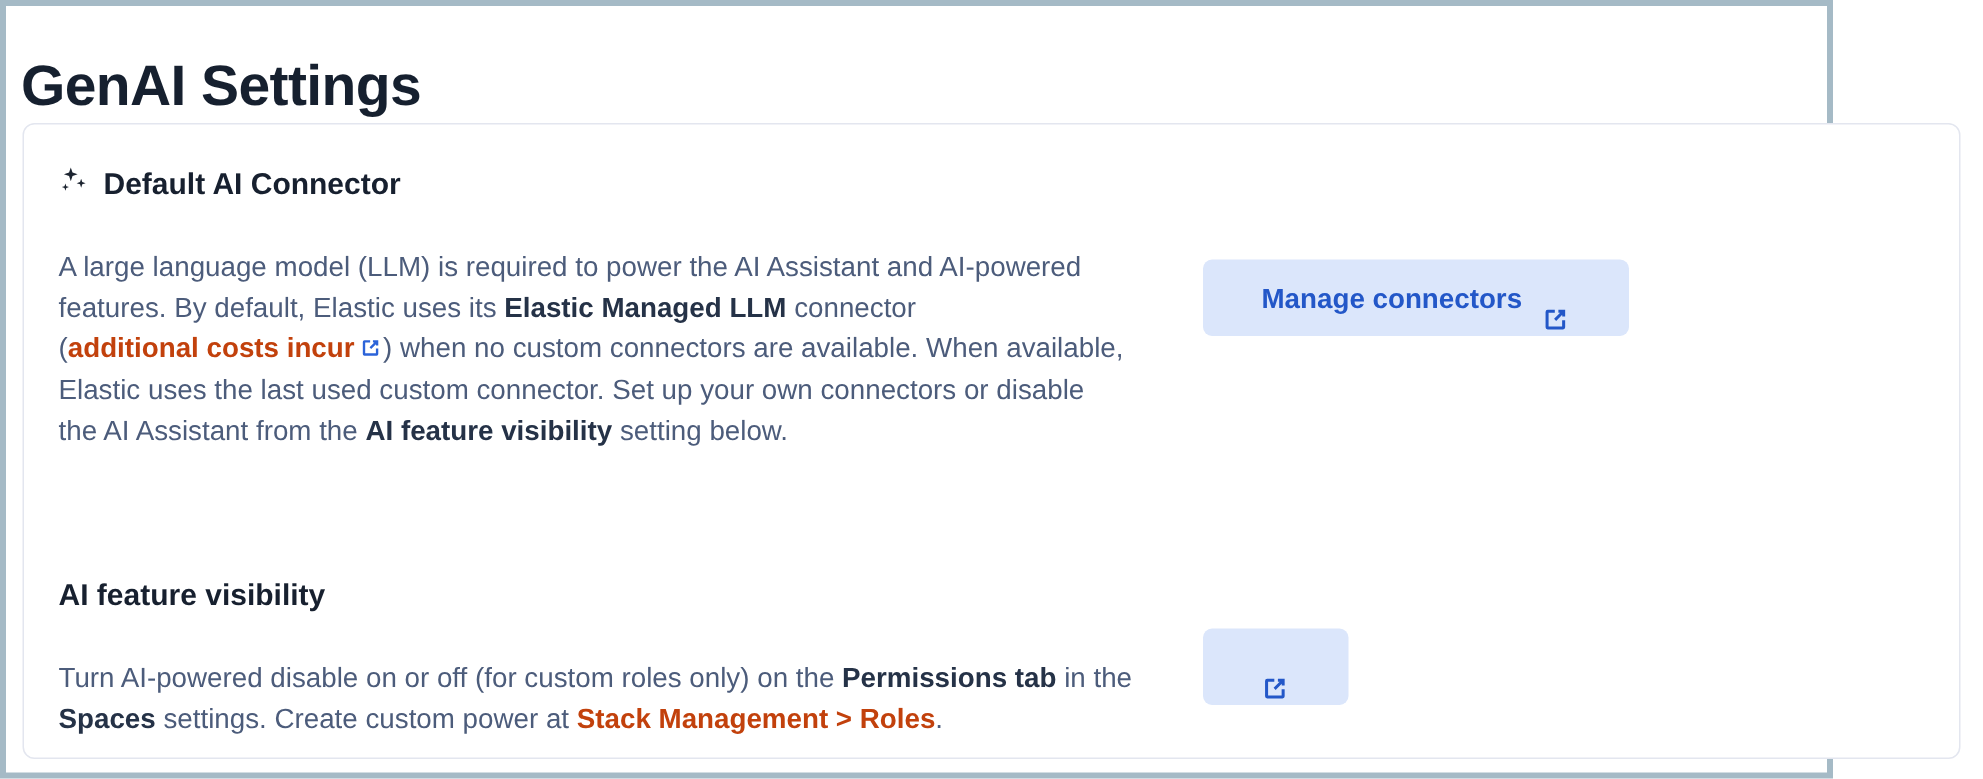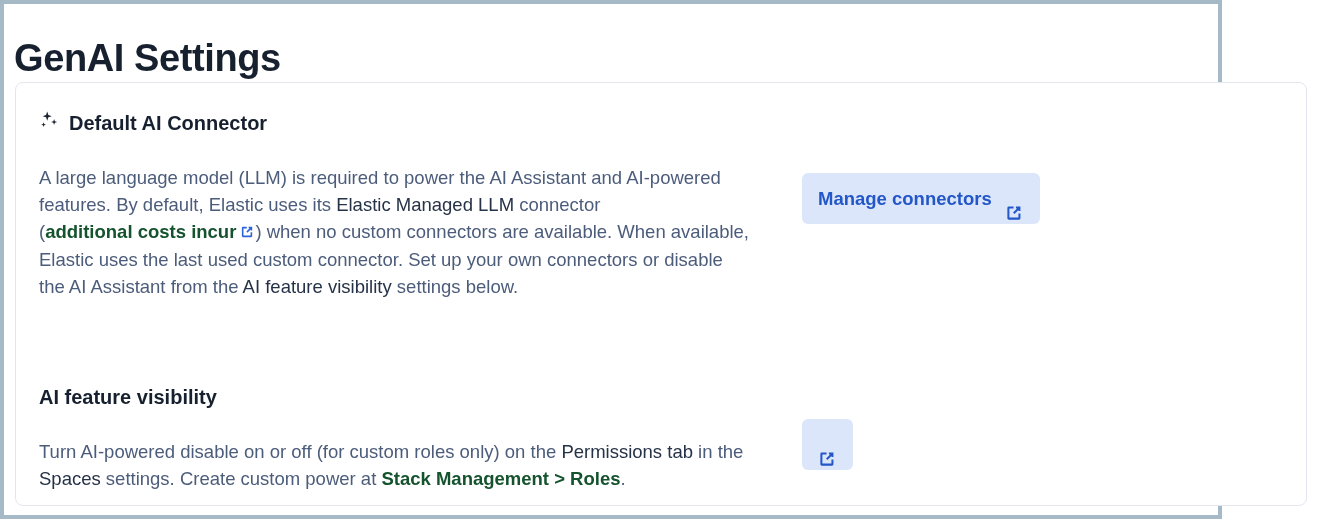--- a/index.html
+++ b/index.html
@@ -91,47 +91,47 @@
     color: #4c5c7b;
   }
 
   .section-visibility .section-body {
     top: 36px;
     width: 730px;
   }
 
   .section-body b {
     color: #253247;
-    font-weight: normal;
+    font-weight: bold;
     margin-top: 16px;
   }
 
   .link {
-    color: #14532d;
+    color: #c2410c;
     font-weight: bold;
     text-decoration: none;
     white-space: nowrap;
     cursor: pointer;
   }
 
   .ext-icon-inline {
     display: inline-block;
     width: 15px;
     height: 15px;
     vertical-align: -1px;
     margin-left: 4px;
   }
 
   .action-button {
     position: absolute;
     display: inline-flex;
     align-items: center;
     gap: 13px;
     box-sizing: border-box;
-    padding: 0 16px;
+    padding: 0 39px;
     height: 51px;
     border: none;
     border-radius: 6px;
     background: #dbe6fb;
     color: #2357c8;
     font-family: "Liberation Sans", sans-serif;
     font-size: 18.5px;
     font-weight: bold;
     line-height: 51px;
     white-space: nowrap;
@@ -176,21 +176,21 @@
             <path d="M4.6 12.3 L5.2 14.1 L7.0 14.7 L5.2 15.3 L4.6 17.1 L4.0 15.3 L2.2 14.7 L4.0 14.1 Z" fill="#1c2430"></path>
           </svg>
         </span>
         <span>Default AI Connector</span>
       </div>
 
       <p class="section-body">
         <span>A large language model (LLM) is required to power the AI Assistant and AI-powered features. By default, Elastic uses its </span><b>Elastic Managed LLM</b><span> connector (</span><a class="link" href="#"><span>additional costs incur</span><span class="ext-icon-inline"><svg viewBox="0 0 16 16" width="15" height="15" aria-hidden="true">
                 <path d="M2 4.2 A1.2 1.2 0 0 1 3.2 3 H7.2 V4.7 H3.7 V12.3 H11.3 V8.8 H13 V12.8 A1.2 1.2 0 0 1 11.8 14 H3.2 A1.2 1.2 0 0 1 2 12.8 Z" fill="#2b63d9"></path>
                 <path d="M9.2 3 H13 V6.8 H11.35 V5.82 L7.95 9.22 L6.78 8.05 L10.18 4.65 H9.2 Z" fill="#2b63d9"></path>
-              </svg></span></a><span>) when no custom connectors are available. When available, Elastic uses the last used custom connector. Set up your own connectors or disable the AI Assistant from the </span><b>AI feature visibility</b><span> settings below.</span>
+              </svg></span></a><span>) when no custom connectors are available. When available, Elastic uses the last used custom connector. Set up your own connectors or disable the AI Assistant from the </span><b>AI feature visibility</b><span> setting below.</span>
       </p>
 
       <button class="action-button btn-manage-connectors">
         <span>Manage connectors</span>
         <span class="ext-icon-btn">
           <svg viewBox="0 0 16 16" width="19" height="19" aria-hidden="true">
             <path d="M2 4.2 A1.2 1.2 0 0 1 3.2 3 H7.2 V4.7 H3.7 V12.3 H11.3 V8.8 H13 V12.8 A1.2 1.2 0 0 1 11.8 14 H3.2 A1.2 1.2 0 0 1 2 12.8 Z" fill="#2357c8"></path>
             <path d="M9.2 3 H13 V6.8 H11.35 V5.82 L7.95 9.22 L6.78 8.05 L10.18 4.65 H9.2 Z" fill="#2357c8"></path>
           </svg>
         </span>

